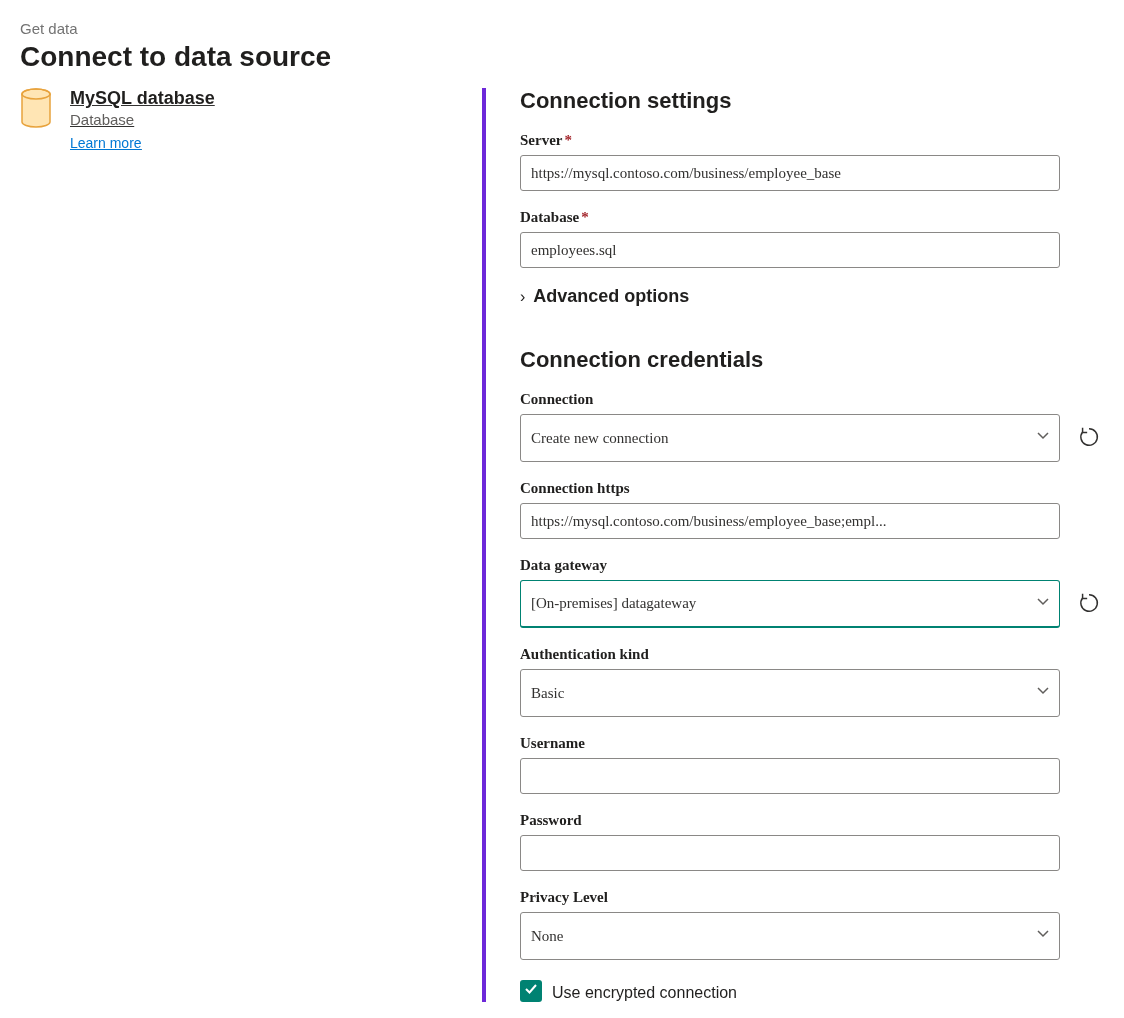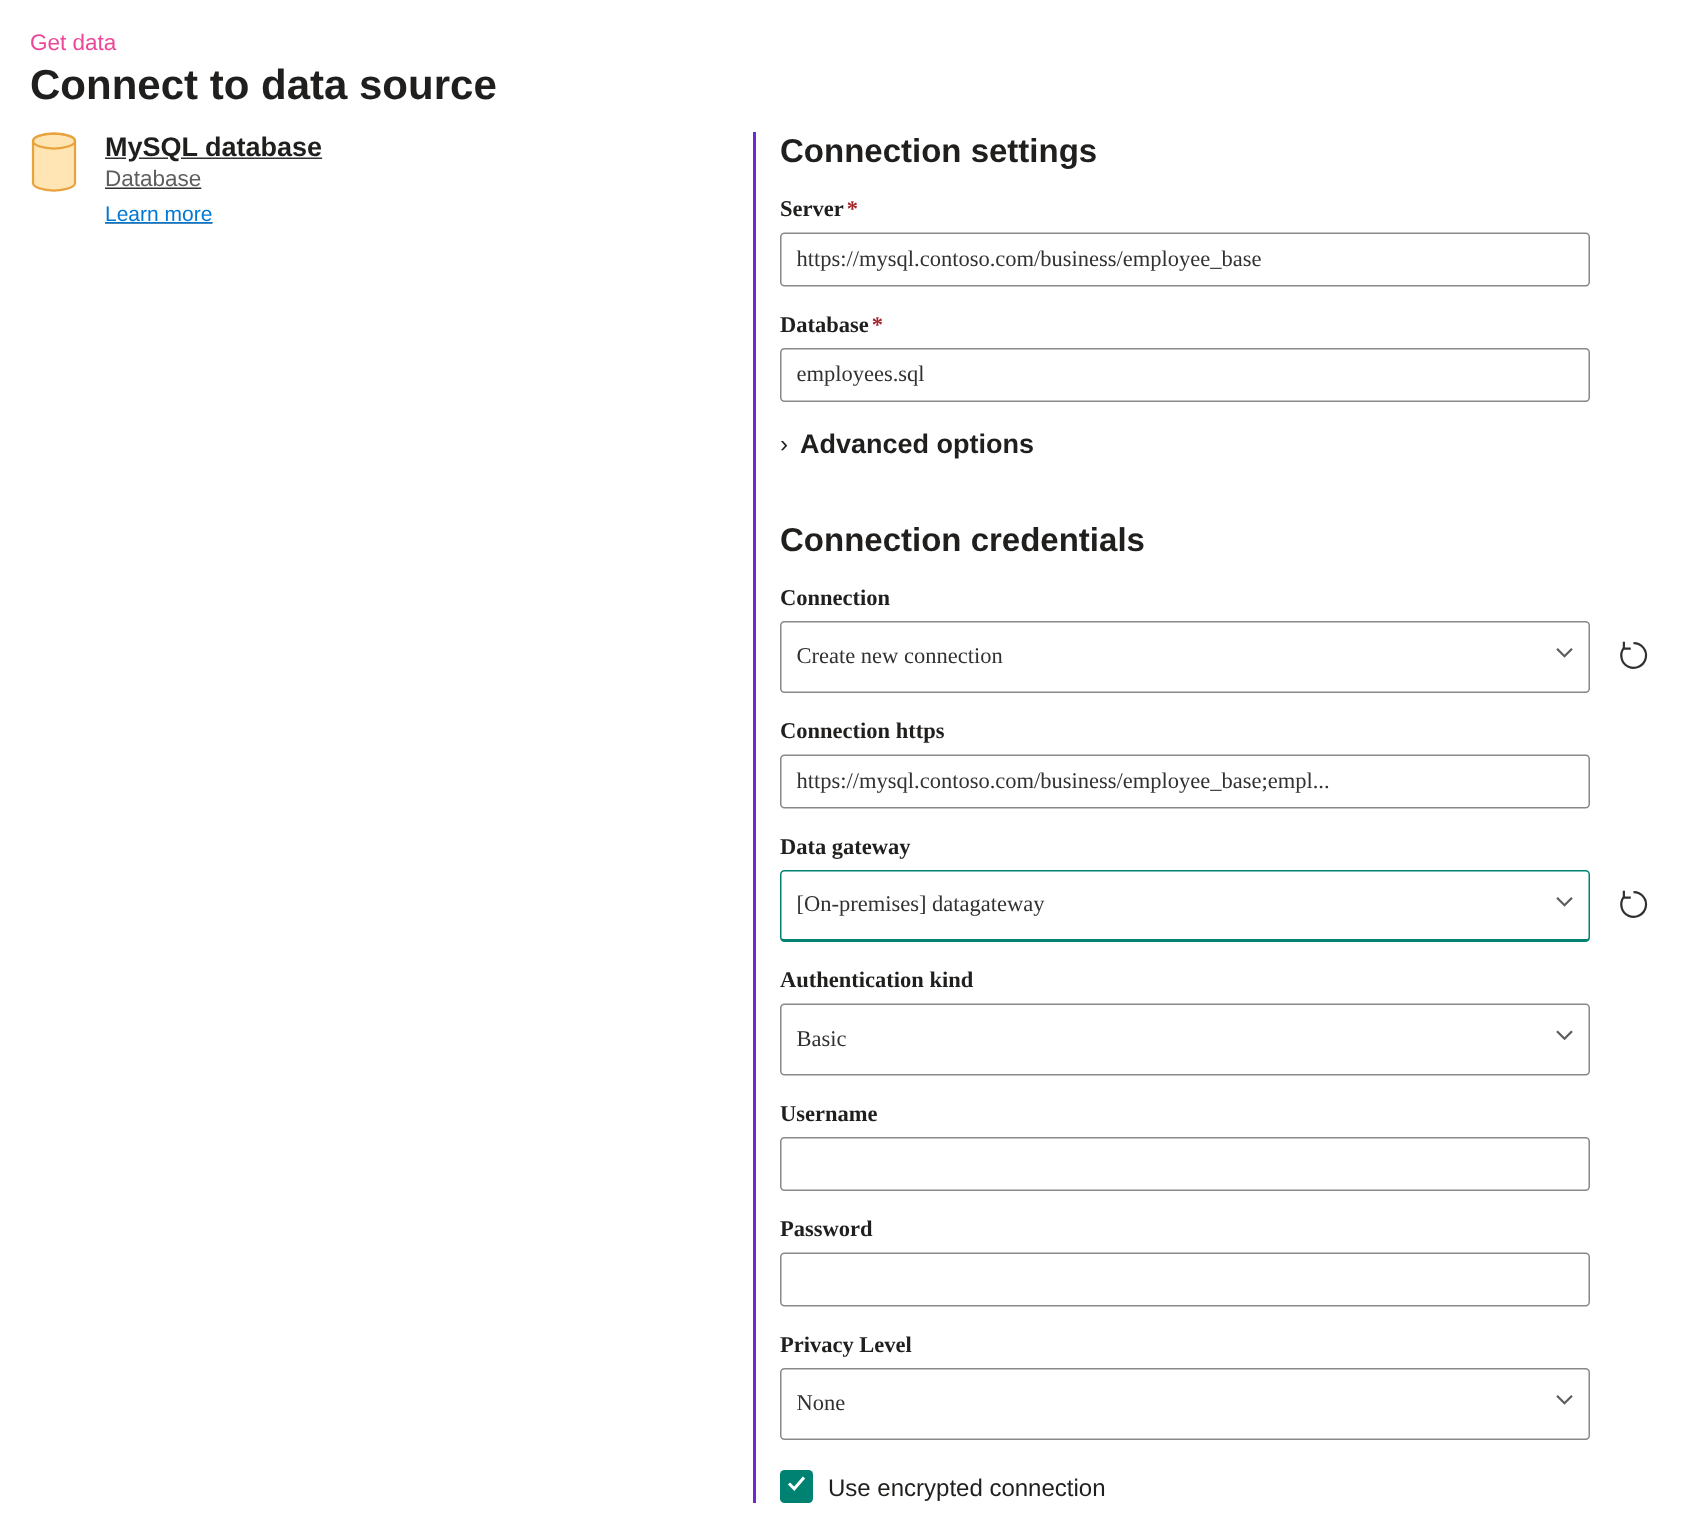--- a/index.html
+++ b/index.html
@@ -9,21 +9,21 @@
     }
     body {
       font-family: "Segoe UI", -apple-system, BlinkMacSystemFont, sans-serif;
       background: #ffffff;
       color: #323130;
       padding: 20px;
       width: 1124px;
     }
     .breadcrumb {
       font-size: 15px;
-      color: #ec4899;
+      color: #737373;
       margin-bottom: 4px;
     }
     .page-title {
       font-size: 28px;
       font-weight: 600;
       color: #201f1e;
       margin-bottom: 15px;
     }
     .container {
       display: flex;
@@ -53,22 +53,22 @@
       margin-bottom: 6px;
     }
     .learn-more {
       font-size: 14px;
       color: #0078d4;
       text-decoration: underline;
       cursor: pointer;
     }
     .right-panel {
       flex: 1;
-      border-left: 2px solid #6d28d9;
-      padding-left: 16px;
+      border-left: 4px solid #6d28d9;
+      padding-left: 34px;
     }
     .section-heading {
       font-size: 22px;
       font-weight: 600;
       color: #201f1e;
       margin-bottom: 18px;
     }
     .section-heading.cred {
       margin-top: 40px;
     }

